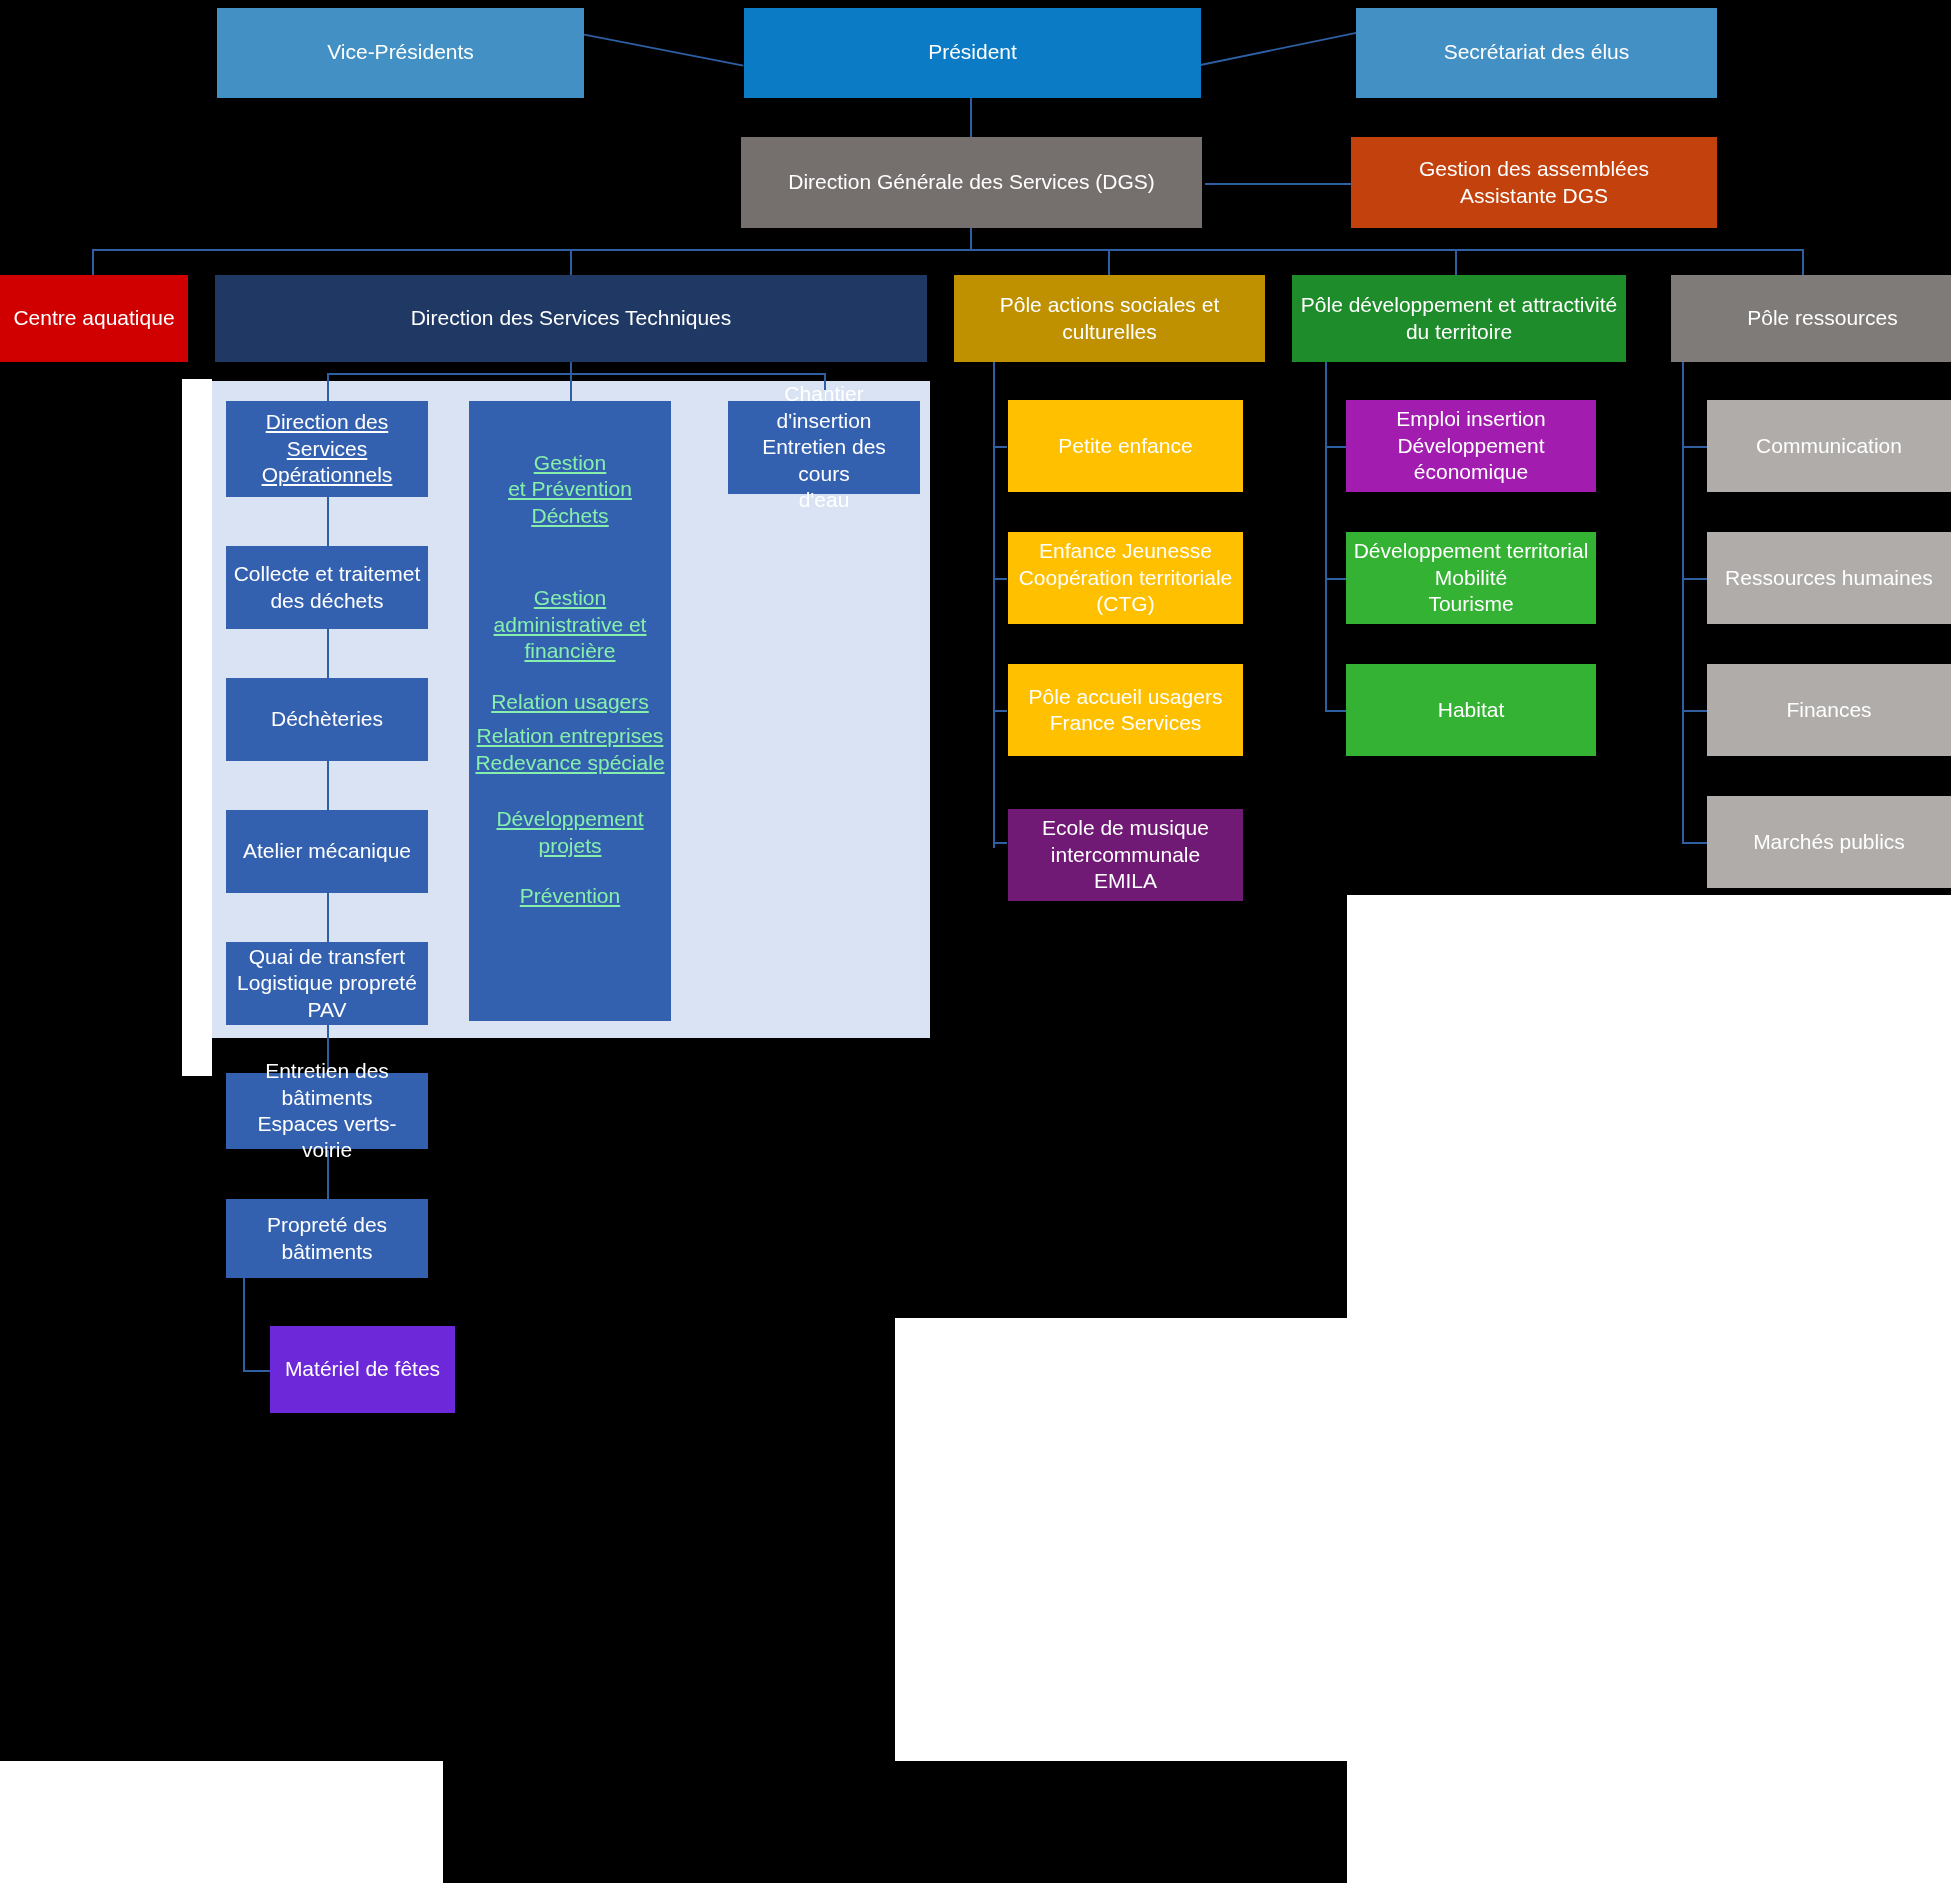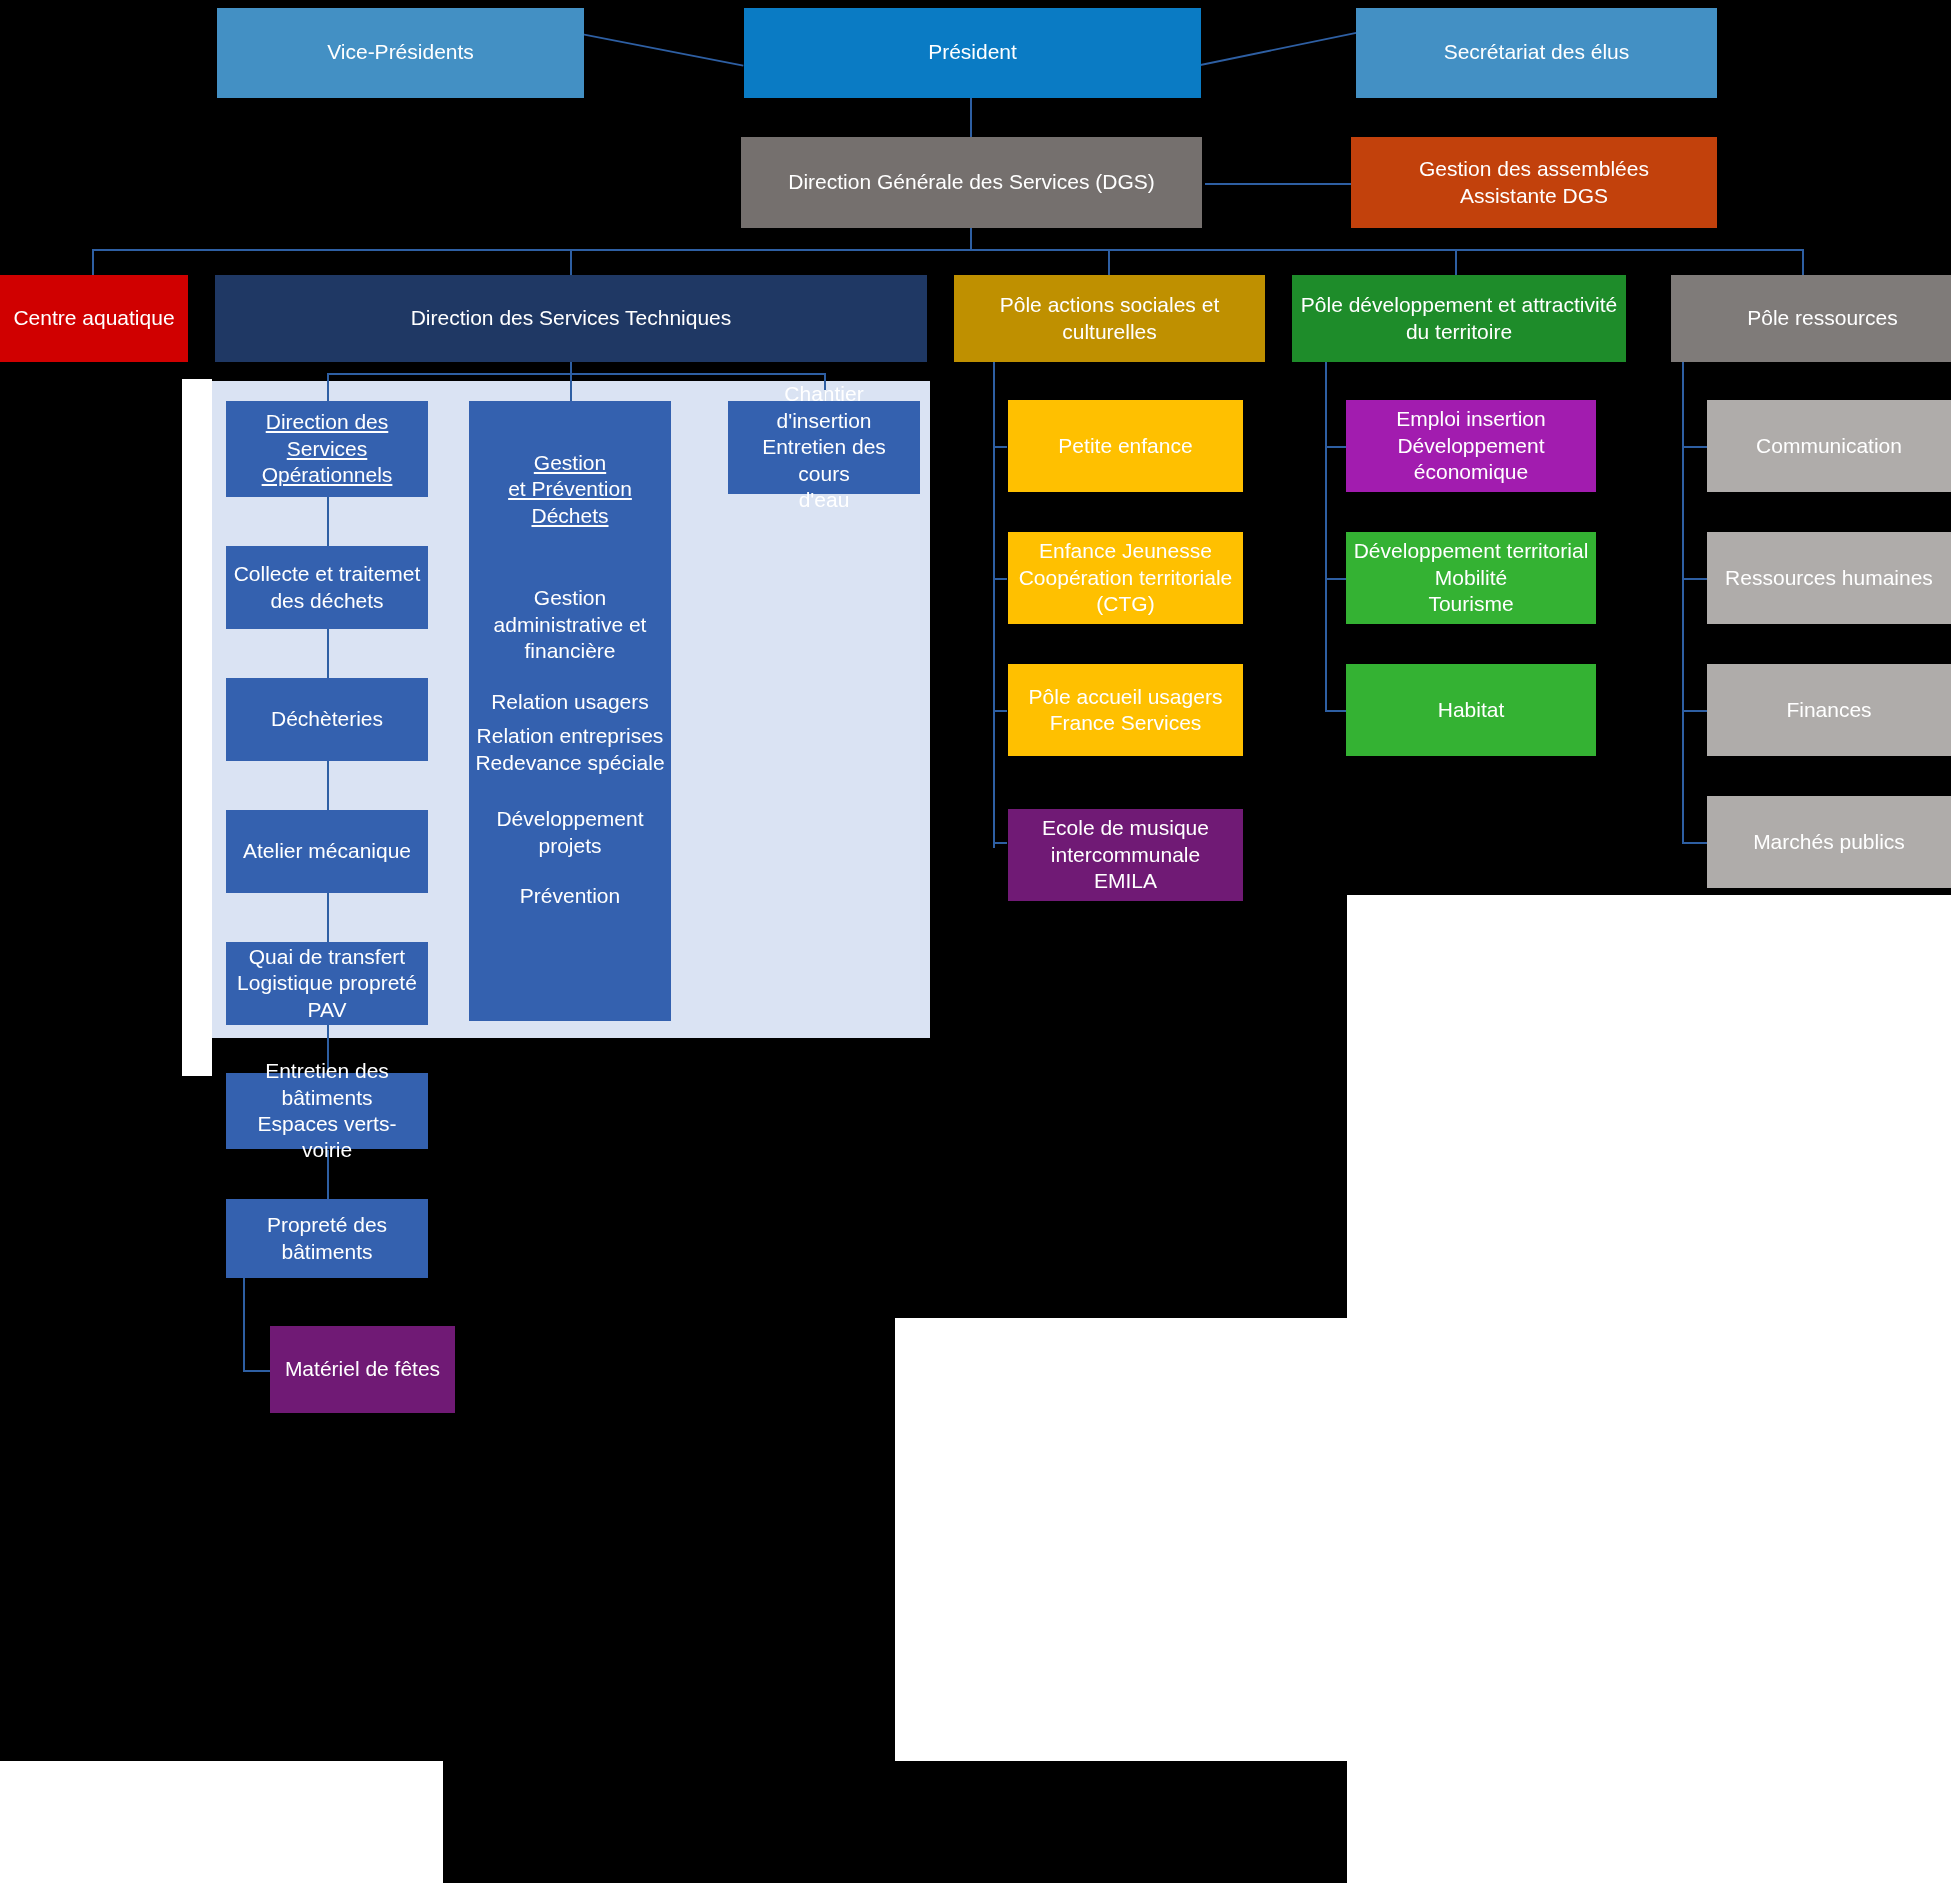--- a/index.html
+++ b/index.html
@@ -54,25 +54,26 @@
     z-index: 2;
   }
   .whitemask-top { z-index: 8; }
   .stack-box {
     position: absolute;
     display: flex;
     flex-direction: column;
     align-items: center;
     justify-content: flex-start;
     text-align: center;
-    color: #ffffff;
+    color: #86efac;
     font-size: 21px;
     line-height: 1.26;
     box-sizing: border-box;
     z-index: 5;
+    text-decoration: underline;
   }
   .stack-box .hd {
     text-decoration: underline;
     margin-top: 49px;
     white-space: pre-line;
   }
   .stack-box .ln {
     margin-top: 24.5px;
     white-space: pre-line;
   }
@@ -177,21 +178,21 @@
 Logistique propreté
 PAV</div>
 
   <div class="box" style="left:226px; top:1073px; width:202px; height:76px; background:#3461AF;">Entretien des
 bâtiments
 Espaces verts-voirie</div>
 
   <div class="box" style="left:226px; top:1199px; width:202px; height:79px; background:#3461AF;">Propreté des
 bâtiments</div>
 
-  <div class="box" style="left:270px; top:1326px; width:185px; height:87px; background:#701a75;">Matériel de fêtes</div>
+  <div class="box" style="left:270px; top:1326px; width:185px; height:87px; background:#6d28d9;">Matériel de fêtes</div>
 
   <div class="stack-box" style="left:469px; top:401px; width:202px; height:620px; background:#3461AF;">
     <div class="hd">Gestion
 et Prévention  Déchets</div>
     <div class="ln" style="margin-top:56px;">Gestion
 administrative et
 financière</div>
     <div class="ln">Relation usagers</div>
     <div class="ln" style="margin-top:7.5px;">Relation entreprises
 Redevance spéciale</div>

